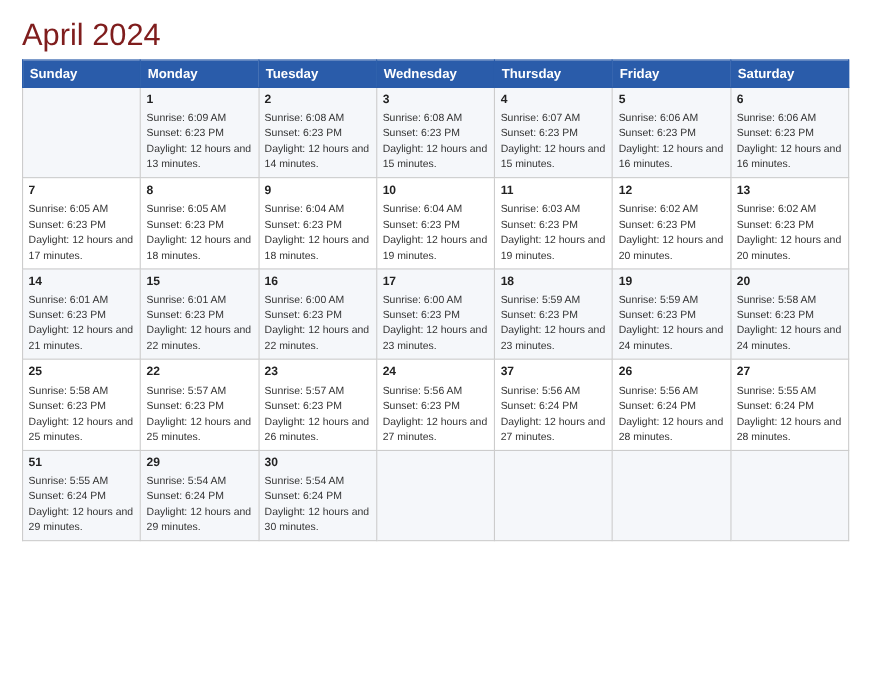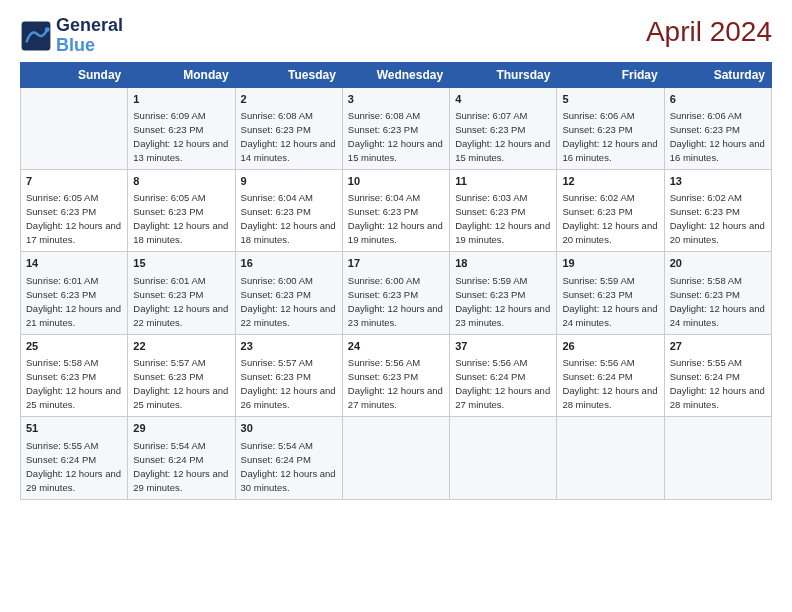--- a/index.html
+++ b/index.html
@@ -55,21 +55,21 @@
       width: 100%;
       border-collapse: collapse;
       font-size: 10.5px;
     }
     thead tr th {
       background-color: #2a5caa;
       color: #fff;
       font-size: 12px;
       font-weight: bold;
       padding: 5px 6px;
-      text-align: right;
+      text-align: left;
       border: 1px solid #2a5caa;
     }
     tbody tr td {
       border: 1px solid #ccc;
       padding: 4px 5px;
       vertical-align: top;
       color: #222;
       font-size: 10px;
       line-height: 1.4;
       width: calc(100% / 7);
@@ -93,31 +93,20 @@
     }
     .empty-cell {
       background-color: #f5f7fa;
     }
   </style>
 </head>
 <body>
 
 <div class="page">
   <div class="header">
-    <div class="logo">
-      <svg class="logo-icon" viewBox="0 0 40 40">
-        <rect x="2" y="2" width="36" height="36" rx="4" fill="#1a2e5a"></rect>
-        <path d="M8 28 Q14 10 22 18 Q28 24 34 12" stroke="#4a90d9" stroke-width="3" fill="none"></path>
-        <circle cx="34" cy="12" r="3" fill="#4a90d9"></circle>
-      </svg>
-      <div class="logo-text">
-        <div>General</div>
-        <div><span>Blue</span></div>
-      </div>
-    </div>
     <div class="title-block">
       <div class="main-title">April 2024</div>
     </div>
   </div>
 
   <table>
     <thead>
       <tr>
       <th>Sunday</th>
           <th>Monday</th>

